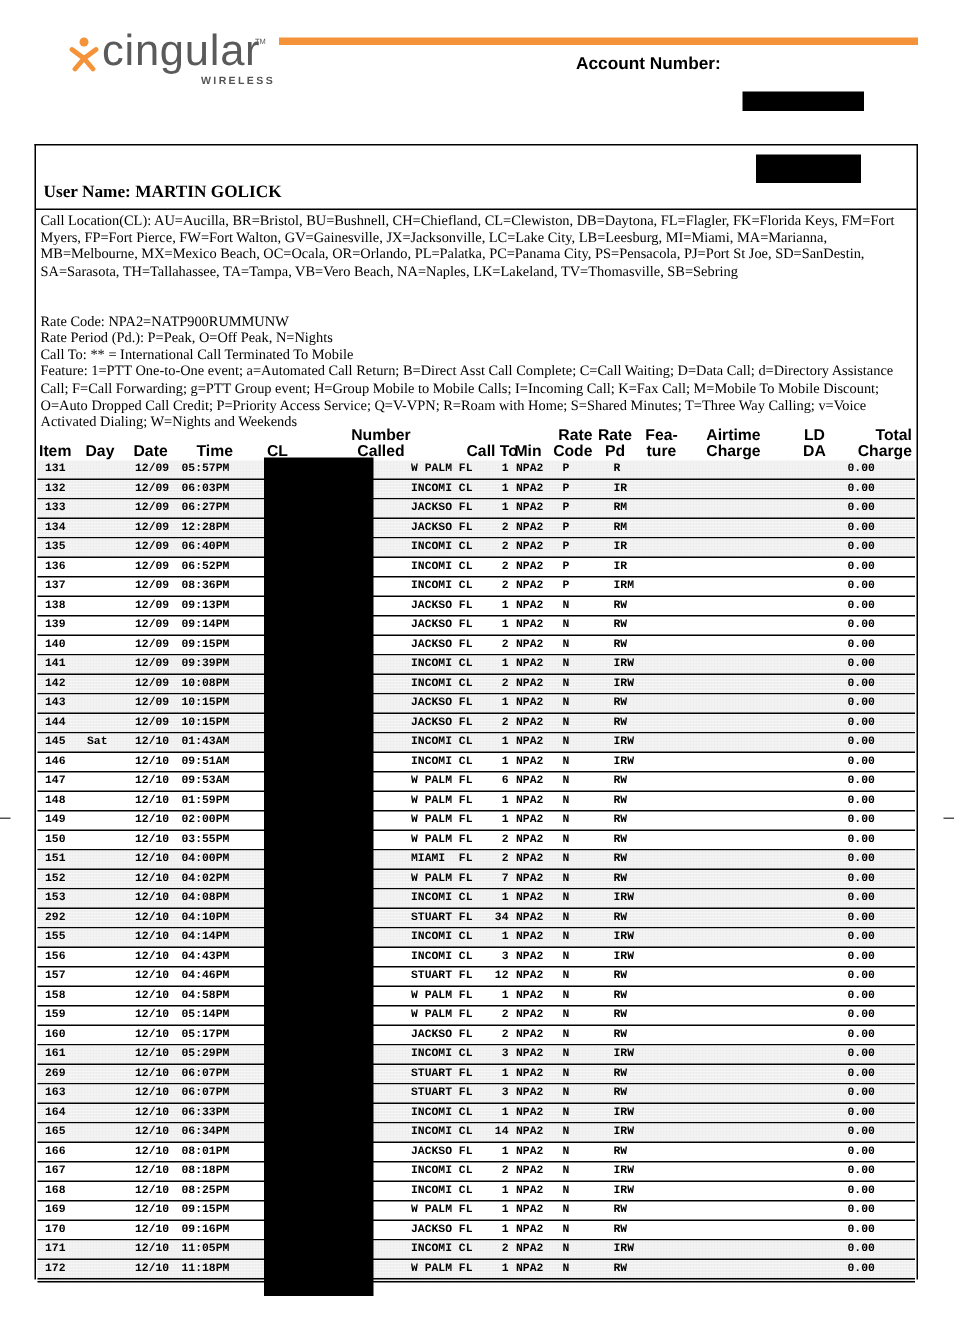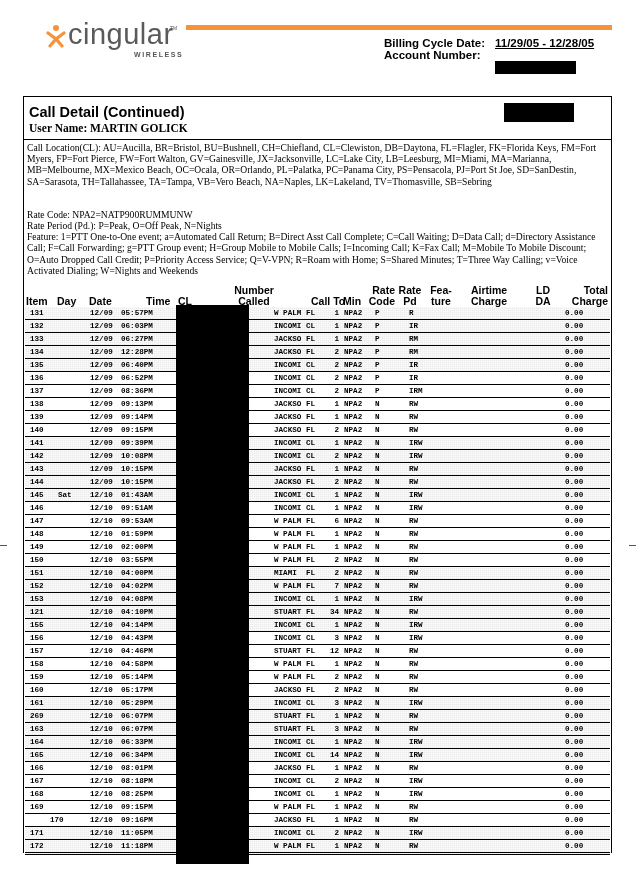--- a/index.html
+++ b/index.html
@@ -48,47 +48,43 @@
     <path d="M2 9 L10 15 L18 9 M4 22 L10 15 L16 22" stroke="#f4933a" stroke-width="3.2" fill="none" stroke-linecap="round"></path>
   </svg>
   <span class="logo-word">cingular</span>
   <span class="logo-tm">TM</span>
   <span class="logo-sub">WIRELESS</span>
 </div>
 <div class="orange-bar"></div>
 
 <div class="acct">
   <div class="row">
-    <span class="lbl">Billing Cycle Date:</span>
-    <span class="val u">11/29/05 - 12/28/05</span>
-  </div>
-  <div class="row">
     <span class="lbl">Account Number:</span>
   </div>
 </div>
 <div class="acct-redact redact"></div>
 
 <div class="box">
-  <div class="title">Call Detail (Continued)</div>
   <div class="username">User Name: MARTIN GOLICK</div>
   <div class="hdr-redact redact"></div>
   <div class="hdr-sep"></div>
 
   <div class="legend">
     <p>Call Location(CL):  AU=Aucilla, BR=Bristol, BU=Bushnell, CH=Chiefland, CL=Clewiston, DB=Daytona, FL=Flagler, FK=Florida Keys, FM=Fort Myers, FP=Fort Pierce, FW=Fort Walton, GV=Gainesville, JX=Jacksonville, LC=Lake City, LB=Leesburg, MI=Miami, MA=Marianna, MB=Melbourne, MX=Mexico Beach, OC=Ocala, OR=Orlando, PL=Palatka, PC=Panama City, PS=Pensacola, PJ=Port St Joe, SD=SanDestin, SA=Sarasota, TH=Tallahassee, TA=Tampa, VB=Vero Beach, NA=Naples, LK=Lakeland, TV=Thomasville, SB=Sebring</p>
     <div class="gap"></div>
     <p>Rate Code: NPA2=NATP900RUMMUNW</p>
     <p>Rate Period (Pd.): P=Peak, O=Off Peak, N=Nights</p>
+    <p>Call To: ** = International Call Terminated To Mobile</p>
     <p>Feature:  1=PTT One-to-One event; a=Automated Call Return; B=Direct Asst Call Complete; C=Call Waiting; D=Data Call; d=Directory Assistance Call; F=Call Forwarding; g=PTT Group event; H=Group Mobile to Mobile Calls; I=Incoming Call; K=Fax Call; M=Mobile To Mobile Discount; O=Auto Dropped Call Credit; P=Priority Access Service; Q=V-VPN; R=Roam with Home; S=Shared Minutes; T=Three Way Calling; v=Voice Activated Dialing; W=Nights and Weekends</p>
   </div>
 
   <div class="th" style="left:2px;top:199px">Item</div>
   <div class="th" style="left:33px;top:199px">Day</div>
   <div class="th" style="left:65px;top:199px">Date</div>
-  <div class="th" style="left:122px;top:199px">Time</div>
+  <div class="th" style="left:107px;top:199px">Time</div>
   <div class="th" style="left:154px;top:199px">CL</div>
   <div class="th c" style="left:200px;width:60px">
     <div>Number</div>
     <div>Called</div>
   </div>
   <div class="th" style="left:287px;top:199px">Call To</div>
   <div class="th" style="left:319px;top:199px">Min</div>
   <div class="th r" style="left:335px;width:36px">
     <div>Rate</div>
     <div>Code</div>
@@ -385,21 +381,21 @@
         <span class="td" style="left: 65px;">12/10</span>
         <span class="td" style="left: 96px;">04:08PM</span>
         <span class="td" style="left: 249px;">INCOMI CL</span>
         <span class="td" style="left: 300px; width: 14px; text-align: right;">1</span>
         <span class="td" style="left: 319px;">NPA2</span>
         <span class="td" style="left: 350px;">N</span>
         <span class="td" style="left: 384px;">IRW</span>
         <span class="td" style="left: 540px;">0.00</span>
       </div>
       <div class="tr shade">
-        <span class="td" style="left: 5px;">121</span>
+        <span class="td" style="left: 5px;">292</span>
         <span class="td" style="left: 33px;"></span>
         <span class="td" style="left: 65px;">12/10</span>
         <span class="td" style="left: 96px;">04:10PM</span>
         <span class="td" style="left: 249px;">STUART FL</span>
         <span class="td" style="left: 300px; width: 14px; text-align: right;">34</span>
         <span class="td" style="left: 319px;">NPA2</span>
         <span class="td" style="left: 350px;">N</span>
         <span class="td" style="left: 384px;">RW</span>
         <span class="td" style="left: 540px;">0.00</span>
       </div>
@@ -577,21 +573,21 @@
         <span class="td" style="left: 65px;">12/10</span>
         <span class="td" style="left: 96px;">09:15PM</span>
         <span class="td" style="left: 249px;">W PALM FL</span>
         <span class="td" style="left: 300px; width: 14px; text-align: right;">1</span>
         <span class="td" style="left: 319px;">NPA2</span>
         <span class="td" style="left: 350px;">N</span>
         <span class="td" style="left: 384px;">RW</span>
         <span class="td" style="left: 540px;">0.00</span>
       </div>
       <div class="tr">
-        <span class="td" style="left: 5px; margin-left: 20px;">170</span>
+        <span class="td" style="left: 5px;">170</span>
         <span class="td" style="left: 33px;"></span>
         <span class="td" style="left: 65px;">12/10</span>
         <span class="td" style="left: 96px;">09:16PM</span>
         <span class="td" style="left: 249px;">JACKSO FL</span>
         <span class="td" style="left: 300px; width: 14px; text-align: right;">1</span>
         <span class="td" style="left: 319px;">NPA2</span>
         <span class="td" style="left: 350px;">N</span>
         <span class="td" style="left: 384px;">RW</span>
         <span class="td" style="left: 540px;">0.00</span>
       </div>

